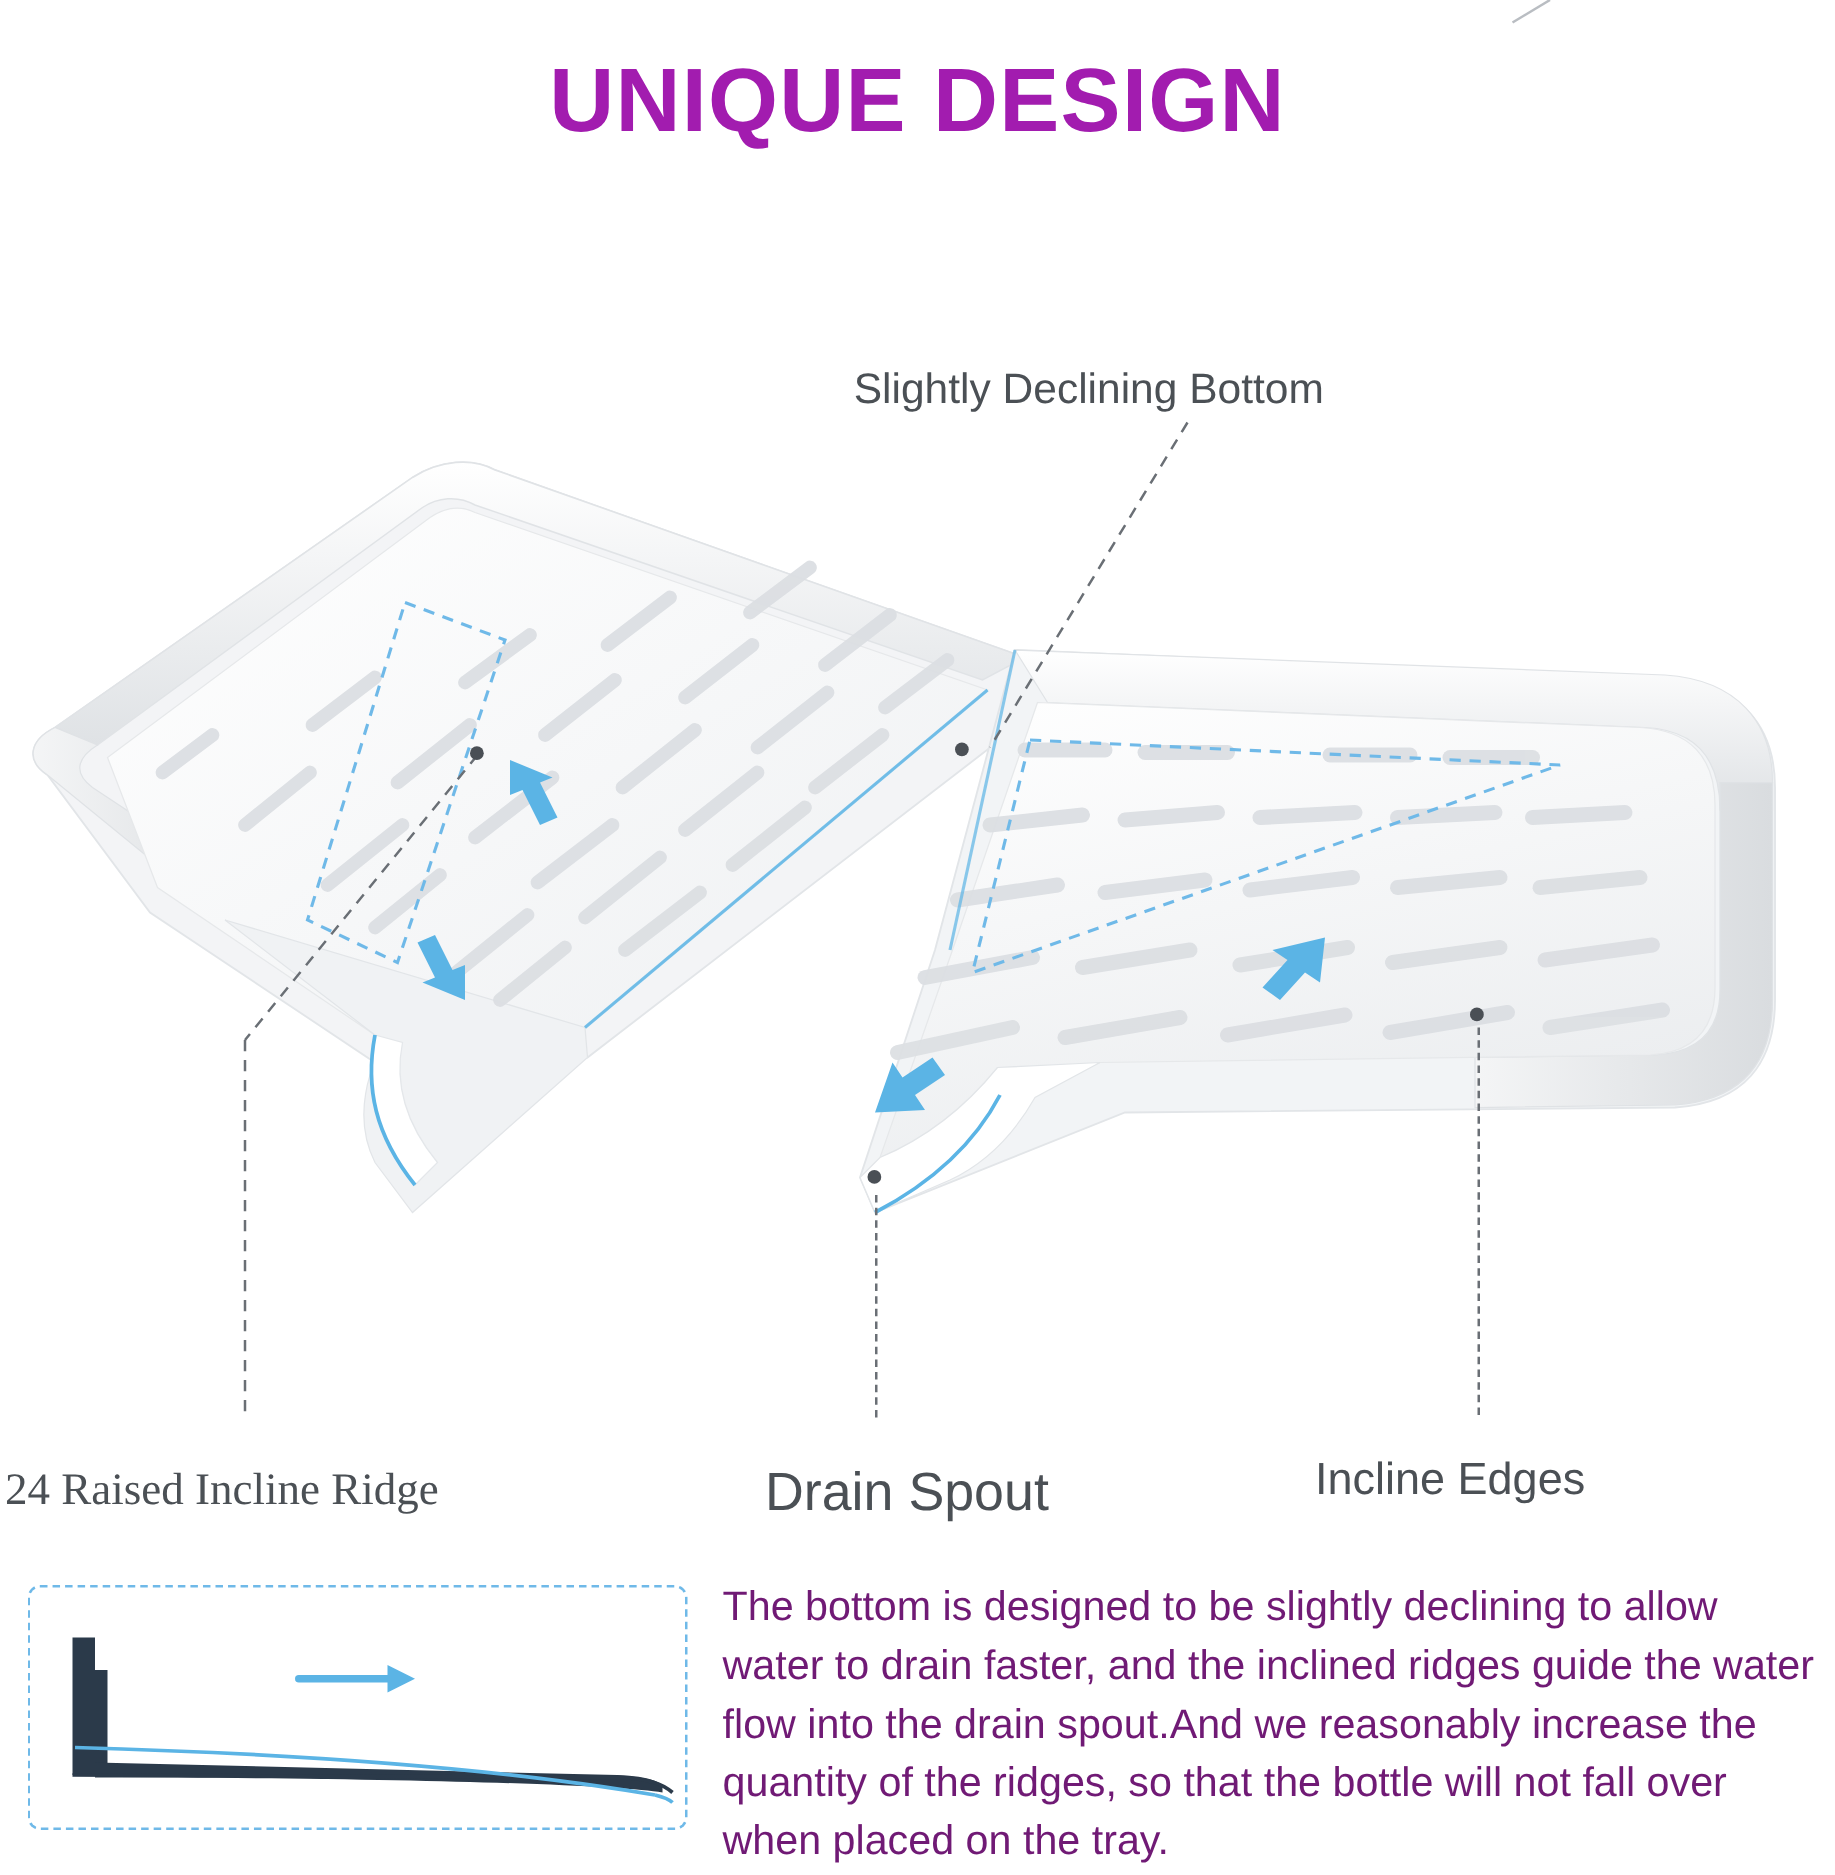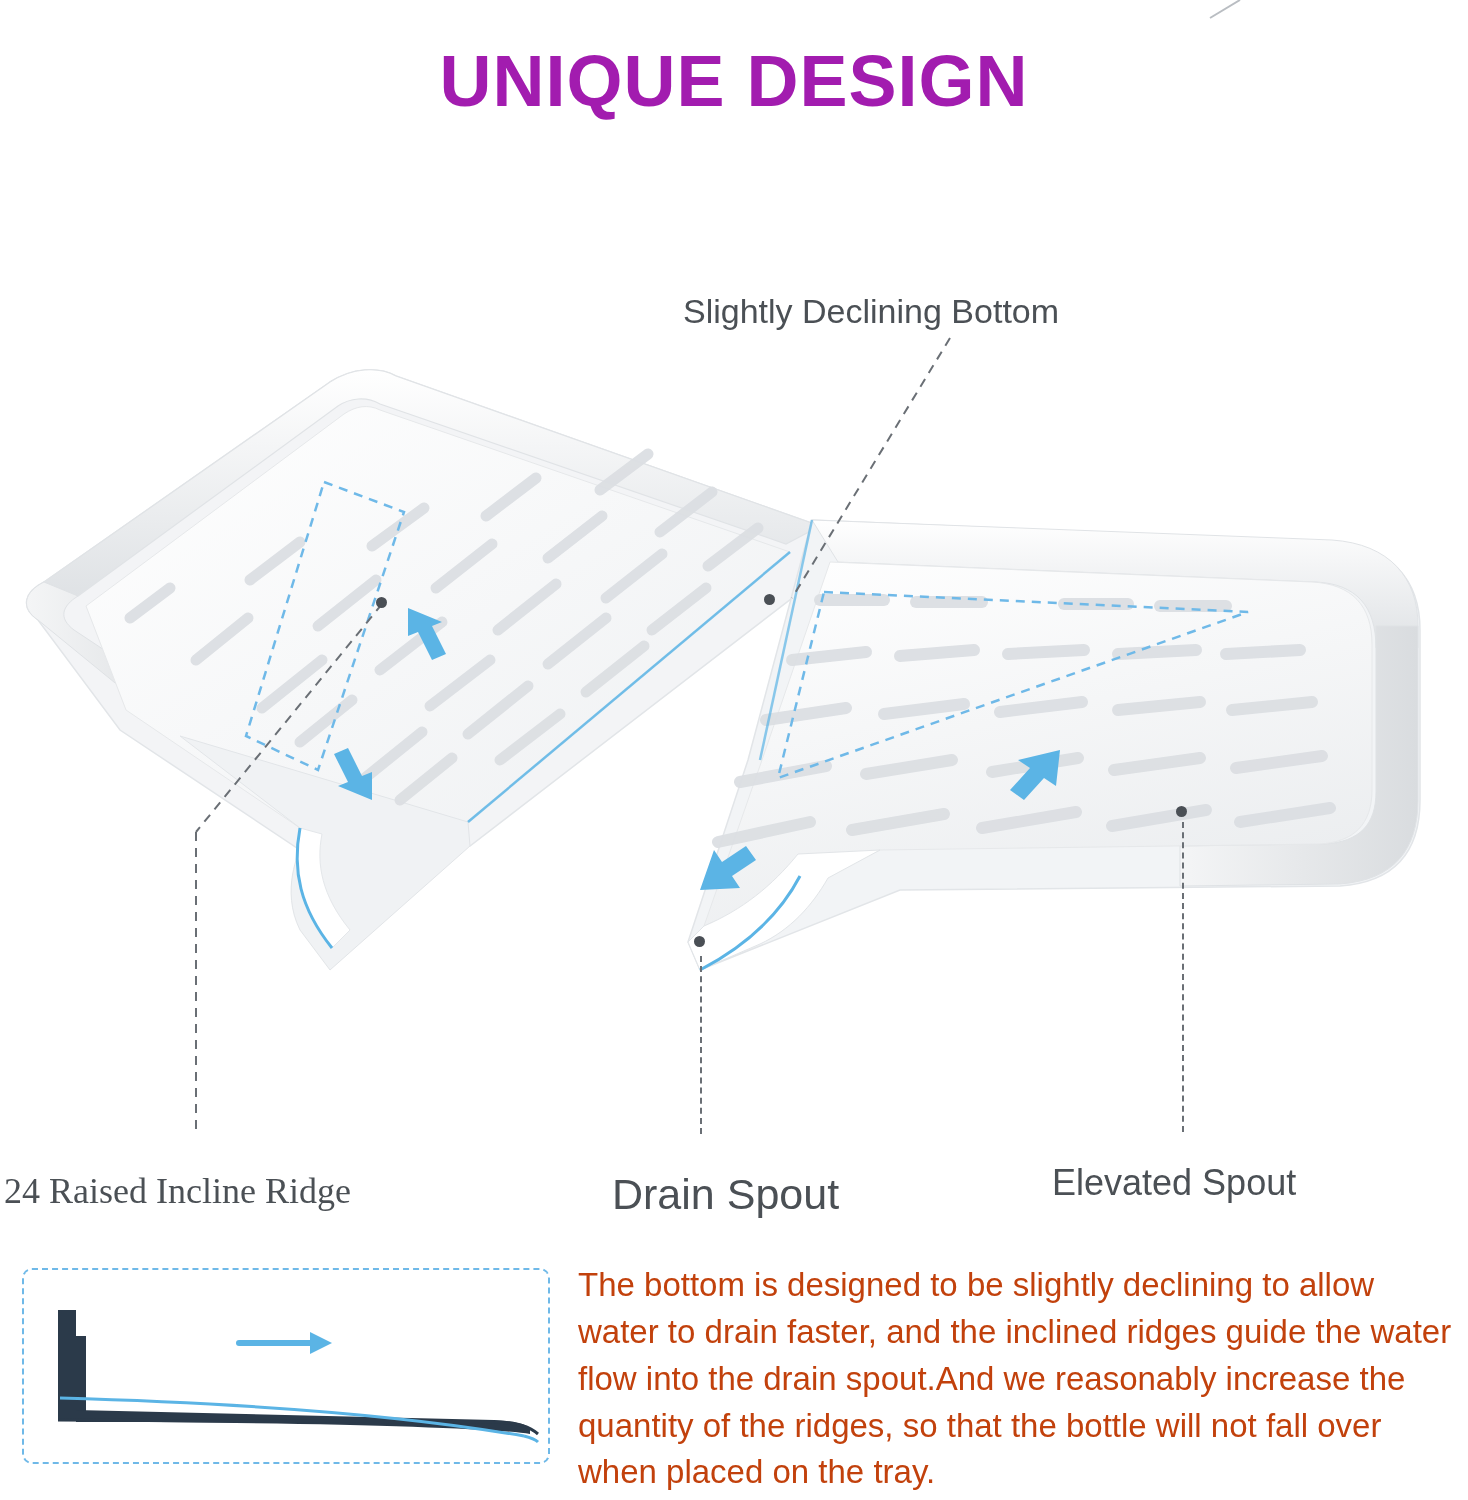--- a/index.html
+++ b/index.html
@@ -78,21 +78,21 @@
   }
 
   
   .paragraph {
     position: absolute;
     left: 578px;
     top: 1262px;
     width: 880px;
     font-size: 33px;
     line-height: 1.42;
-    color: #c2410c;
+    color: #701a75;
   }
 
   .topnotch {
     position: absolute;
     right: 222px;
     top: -2px;
     width: 40px;
     height: 22px;
   }
 </style>
@@ -259,21 +259,21 @@
 </svg>
 <div class="dot" style="left:376px; top:597px;"></div>
 <div class="label label-ridge">24 Raised Incline Ridge</div>
 
 <div class="leader" style="left:700px; top:956px; height:178px;"></div>
 <div class="dot" style="left:694px; top:936px;"></div>
 <div class="label label-spout">Drain Spout</div>
 
 <div class="leader" style="left:1182px; top:822px; height:310px;"></div>
 <div class="dot" style="left:1176px; top:806px;"></div>
-<div class="label label-edges">Elevated Spout</div>
+<div class="label label-edges">Incline Edges</div>
 
 <div class="inset">
   <svg width="524" height="192" viewBox="0 0 524 192">
 
     <path d="M34,40 L34,150 L62,150 L62,66 L52,66 L52,40 Z" fill="#2b3a4a"></path>
     <path d="M52,140 L470,150 C492,151 500,154 506,158 L506,164
              C470,158 300,152 52,152 Z" fill="#2b3a4a"></path>
 
     <path d="M34,150 L470,152 C496,153 506,157 514,164" fill="none" stroke="#2b3a4a" stroke-width="3"></path>
 

